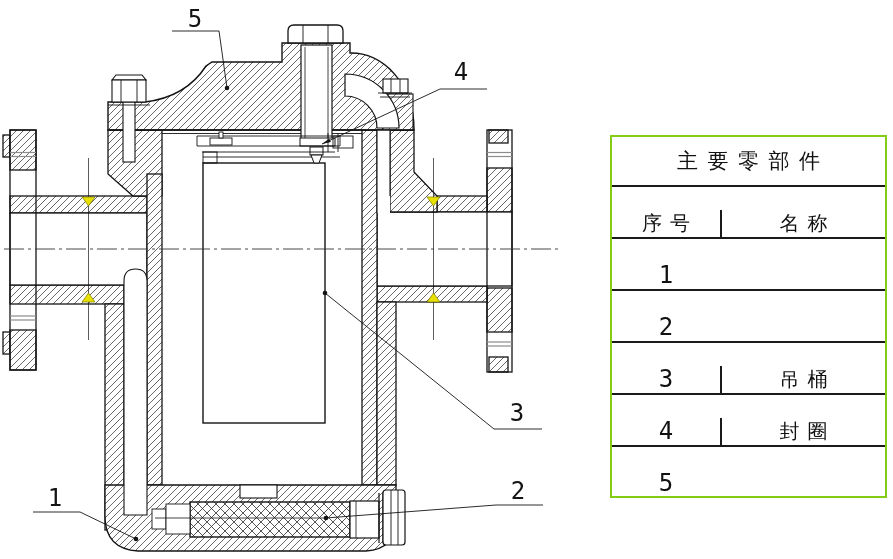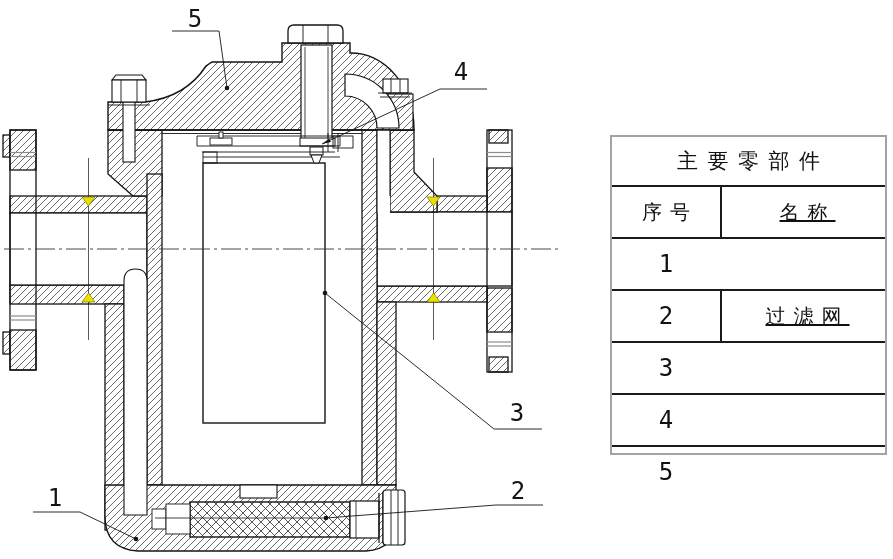--- a/index.html
+++ b/index.html
@@ -2,27 +2,27 @@
 <html><head>
 <meta charset="utf-8">
 <style>
   html,body{margin:0;padding:0;background:#ffffff;}
   #stage{position:relative;width:893px;height:559px;background:#fff;overflow:hidden;
          font-family:"DejaVu Sans","Liberation Sans",sans-serif;color:#111;}
   svg{position:absolute;left:0;top:0;}
   svg text.callout{font-family:"DejaVu Sans Mono","Liberation Mono",monospace;
                    font-size:24px;font-weight:400;fill:#141414;}
   
-  .ptable{position:absolute;left:610px;top:135px;width:277px;height:320px;
-          border:2px solid #a3a3a3;box-sizing:border-box;display:flex;flex-direction:column;background:#fff;}
-  .prow{display:flex;flex:0 0 52px;border-top:2px solid #1a1a1a;box-sizing:border-box;}
+  .ptable{position:absolute;left:610px;top:135px;width:277px;height:363px;
+          border:2px solid #84cc16;box-sizing:border-box;display:flex;flex-direction:column;background:#fff;}
+  .prow{display:flex;flex:0 0 52px;border-top:2px solid #1a1a1a;box-sizing:border-box;align-items:flex-end;}
   .prow-title{flex:0 0 48px;border-top:none;align-items:center;justify-content:center;display:flex;}
   .t-title{font-size:21px;letter-spacing:0.45em;text-indent:0.45em;}
   .pcell-no{width:108px;display:flex;align-items:center;justify-content:center;box-sizing:border-box;}
-  .pcell-name{flex:1;border-left:2px solid #1a1a1a;display:flex;align-items:center;justify-content:center;box-sizing:border-box;text-decoration:underline;}
+  .pcell-name{flex:1;border-left:2px solid #1a1a1a;display:flex;align-items:center;justify-content:center;box-sizing:border-box;}
   .cn{font-size:20px;letter-spacing:0.4em;text-indent:0.4em;}
   .num{font-family:"DejaVu Sans Mono","Liberation Mono",monospace;font-size:24px;font-weight:400;}
 </style>
 </head>
 <body>
 
 <div id="stage">
 
 <svg width="893" height="559" viewBox="0 0 893 559">
   <defs>
@@ -210,26 +210,27 @@
   </div>
   <div class="prow">
     <div class="pcell-no cn">序号</div>
     <div class="pcell-name cn">名称</div>
   </div>
   <div class="prow">
     <div class="pcell-no num">1</div>
   </div>
   <div class="prow">
     <div class="pcell-no num">2</div>
-    <div class="pcell-name cn">过滤网</div>
   </div>
   <div class="prow">
     <div class="pcell-no num">3</div>
+    <div class="pcell-name cn">吊桶</div>
   </div>
   <div class="prow">
     <div class="pcell-no num">4</div>
+    <div class="pcell-name cn">封圈</div>
   </div>
   <div class="prow">
     <div class="pcell-no num">5</div>
   </div>
 </div>
 
 </div>
 
 </body></html>

